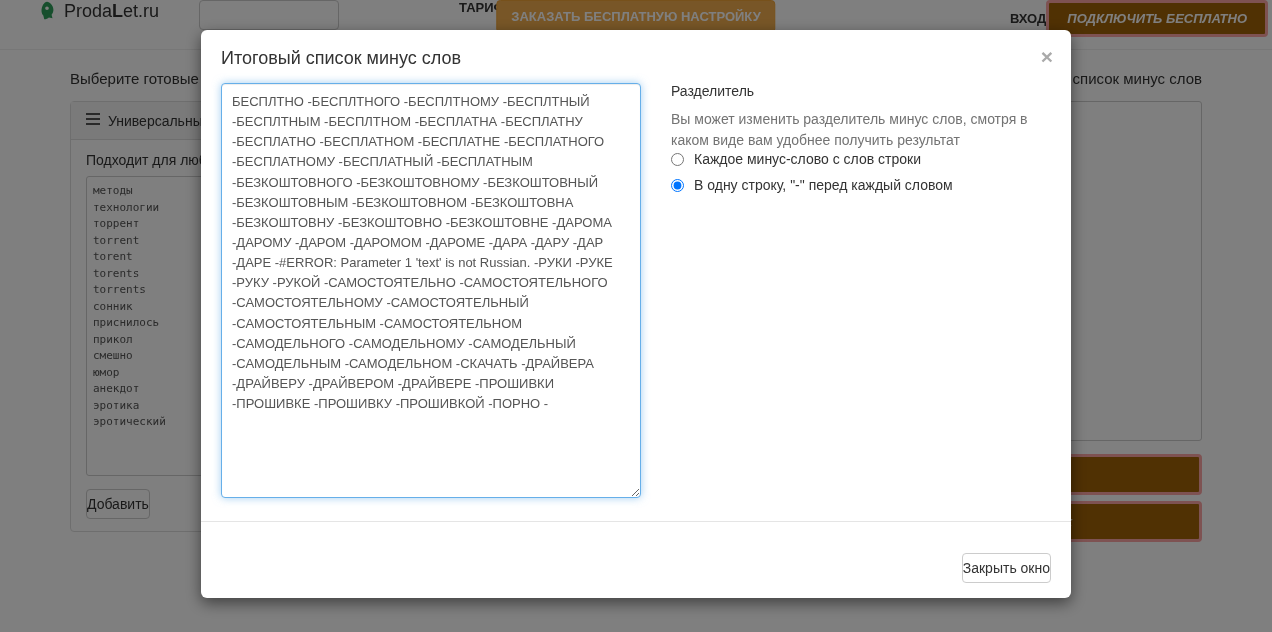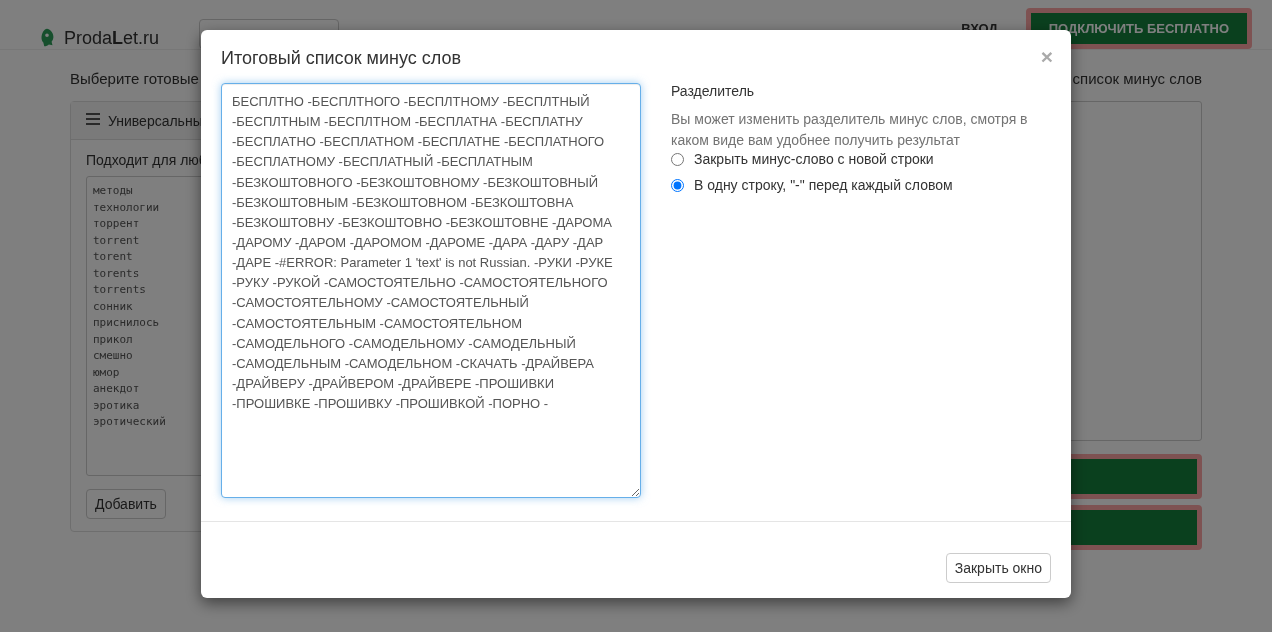--- a/index.html
+++ b/index.html
@@ -1,39 +1,39 @@
 <!DOCTYPE html>
 <html><head>
 <meta charset="utf-8">
 <style>
 * { box-sizing: border-box; margin: 0; padding: 0; }
 body { font-family: "Helvetica Neue", Helvetica, Arial, sans-serif; font-size: 14px; color: #333; background: #fff; width: 1272px; height: 632px; overflow: hidden; position: relative; }
 
 
-.navbar { height: 50px; background: #fff; border-bottom: 1px solid #eee; display: flex; align-items: flex-end; padding: 0 20px 0 36px; position: relative; }
+.navbar { height: 50px; background: #fff; border-bottom: 1px solid #eee; display: flex; align-items: flex-start; padding: 0 4px 0 36px; position: relative; }
 .logo { display: flex; align-items: center; font-size: 18px; color: #333; text-decoration: none; }
 .logo svg { width: 22px; height: 22px; margin-right: 6px; }
 .logo b { font-weight: 700; }
 .nav-center { position: absolute; left: 50%; transform: translateX(-50%); display: flex; gap: 10px; }
 .btn-orange { background: #f0ad4e; border: 1px solid #eea236; color: #fff; padding: 8px 14px; border-radius: 4px; font-size: 13px; font-weight: 700; cursor: pointer; }
-.btn-blue { background: #15803d; border: 5px solid #fca5a5; color: #fff; padding: 8px 18px; border-radius: 4px; font-size: 13px; font-weight: 700; cursor: pointer; }
-.nav-right { margin-left: auto; display: flex; gap: 28px; align-items: center; }
+.btn-blue { background: #a16207; border: 3px solid #fca5a5; color: #fff; padding: 8px 18px; border-radius: 4px; font-size: 13px; font-weight: 700; cursor: pointer; font-style: italic; }
+.nav-right { margin-left: auto; display: flex; gap: 0; align-items: center; }
 .nav-link { color: #333; font-weight: 700; font-size: 13px; }
 .nav-input { width: 140px; height: 30px; border: 1px solid #ccc; border-radius: 4px; padding: 4px 8px; margin-left: 40px; }
 
 
 .main-bg { padding: 20px 70px; background: #fff; position: relative; }
 .section-title { font-size: 15px; color: #333; margin-bottom: 14px; }
 .panel-group { border: 1px solid #ddd; border-radius: 4px; }
 .panel-heading { background: #f5f5f5; padding: 10px 15px; border-bottom: 1px solid #ddd; display: flex; align-items: center; }
 .panel-heading .icon { margin-right: 8px; }
 .panel-body { padding: 12px 15px; }
 .subhead { font-size: 14px; margin-bottom: 8px; }
 .wordlist { width: 100%; height: 300px; border: 1px solid #ccc; border-radius: 3px; padding: 6px; font-family: monospace; font-size: 11px; color: #555; resize: none; line-height: 1.5; }
-.btn-default { background: #fff; border: 1px solid #ccc; color: #333; padding: 6px 8px; border-radius: 4px; font-size: 14px; cursor: pointer; margin-top: 10px; }
+.btn-default { background: #fff; border: 1px solid #ccc; color: #333; padding: 6px 0; border-radius: 4px; font-size: 14px; cursor: pointer; margin-top: 10px; }
 .right-buttons { display: flex; flex-direction: column; gap: 6px; }
 .right-buttons .btn-blue { font-size: 13px; padding: 10px 12px; text-align: center; font-weight: 400; }
 
 
 .modal-backdrop { position: fixed; inset: 0; background: rgba(0,0,0,0.5); z-index: 100; }
 .modal { position: fixed; top: 30px; left: 50%; transform: translateX(-50%); width: 870px; background: #fff; border-radius: 6px; box-shadow: 0 5px 15px rgba(0,0,0,0.5); z-index: 101; }
 .modal-header { padding: 18px 20px 14px; position: relative; }
 .modal-title { font-size: 18px; font-weight: 500; color: #333; }
 .modal-close { position: absolute; right: 18px; top: 16px; font-size: 21px; color: #aaa; background: none; border: none; cursor: pointer; font-weight: 700; line-height: 1; }
 .modal-body { padding: 0 20px 20px; display: flex; gap: 30px; border-bottom: 1px solid #e5e5e5; }
@@ -58,20 +58,23 @@
   <a class="logo">
     <svg viewBox="0 0 24 24" fill="#2e9e5b">
         <path d="M12 2c3 0 7 4 7 9 0 2-1 4-2 5l1 4-4-1c-1 1-3 2-5 2l-1-4c-1-1-2-3-2-5 0-5 3-10 6-10zm0 5a2 2 0 100 4 2 2 0 000-4z"></path>
       </svg>
     <span>Proda</span>
       <b>L</b>
       <span>et.ru</span>
   </a>
   <input class="nav-input" type="text" style="">
   <span class="nav-link" style="margin-left:120px;">ТАРИФЫ</span>
+  <div class="nav-center">
+    <button class="btn-orange">ЗАКАЗАТЬ БЕСПЛАТНУЮ НАСТРОЙКУ</button>
+  </div>
   <div class="nav-right">
     <span class="nav-link">ВХОД</span>
     <button class="btn-blue">ПОДКЛЮЧИТЬ БЕСПЛАТНО</button>
   </div>
 </div>
 
 <div class="main-bg">
   <div style="display:flex; gap:30px;">
     <div style="flex:1;">
       <div class="section-title">Выберите готовые списки слов</div>
@@ -126,21 +129,21 @@
   </div>
   <div class="modal-body">
     <div class="modal-left">
       <textarea class="modal-textarea" style="">БЕСПЛТНО -БЕСПЛТНОГО -БЕСПЛТНОМУ -БЕСПЛТНЫЙ -БЕСПЛТНЫМ -БЕСПЛТНОМ -БЕСПЛАТНА -БЕСПЛАТНУ -БЕСПЛАТНО -БЕСПЛАТНОМ -БЕСПЛАТНЕ -БЕСПЛАТНОГО -БЕСПЛАТНОМУ -БЕСПЛАТНЫЙ -БЕСПЛАТНЫМ -БЕЗКОШТОВНОГО -БЕЗКОШТОВНОМУ -БЕЗКОШТОВНЫЙ -БЕЗКОШТОВНЫМ -БЕЗКОШТОВНОМ -БЕЗКОШТОВНА -БЕЗКОШТОВНУ -БЕЗКОШТОВНО -БЕЗКОШТОВНЕ -ДАРОМА -ДАРОМУ -ДАРОМ -ДАРОМОМ -ДАРОМЕ -ДАРА -ДАРУ -ДАР -ДАРЕ -#ERROR: Parameter 1 'text' is not Russian. -РУКИ -РУКЕ -РУКУ -РУКОЙ -САМОСТОЯТЕЛЬНО -САМОСТОЯТЕЛЬНОГО -САМОСТОЯТЕЛЬНОМУ -САМОСТОЯТЕЛЬНЫЙ -САМОСТОЯТЕЛЬНЫМ -САМОСТОЯТЕЛЬНОМ -САМОДЕЛЬНОГО -САМОДЕЛЬНОМУ -САМОДЕЛЬНЫЙ -САМОДЕЛЬНЫМ -САМОДЕЛЬНОМ -СКАЧАТЬ -ДРАЙВЕРА -ДРАЙВЕРУ -ДРАЙВЕРОМ -ДРАЙВЕРЕ -ПРОШИВКИ -ПРОШИВКЕ -ПРОШИВКУ -ПРОШИВКОЙ -ПОРНО -</textarea>
     </div>
     <div class="modal-right">
       <h4>Разделитель</h4>
       <p class="help-text">Вы может изменить разделитель минус слов, смотря в каком виде вам удобнее получить результат</p>
       <div class="radio-row">
         <input type="radio" name="sep" style="">
-        <label>Закрыть минус-слово с новой строки</label>
+        <label>Каждое минус-слово с слов строки</label>
       </div>
       <div class="radio-row">
         <input type="radio" name="sep" checked="" style="">
         <label>В одну строку, "-" перед каждый словом</label>
       </div>
     </div>
   </div>
   <div class="modal-footer">
     <button class="btn-default">Закрыть окно</button>
   </div>

